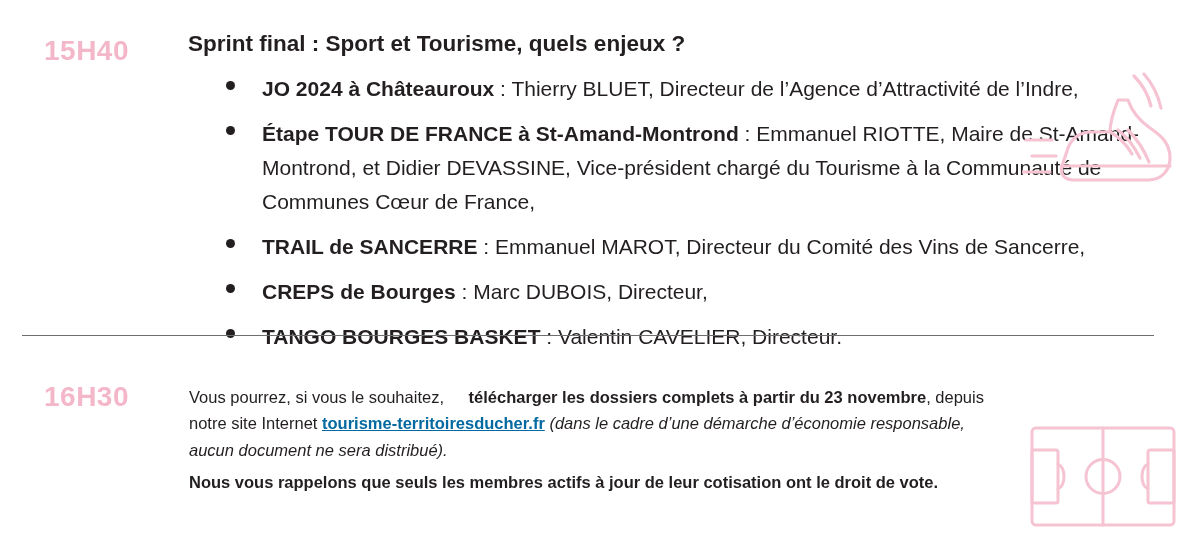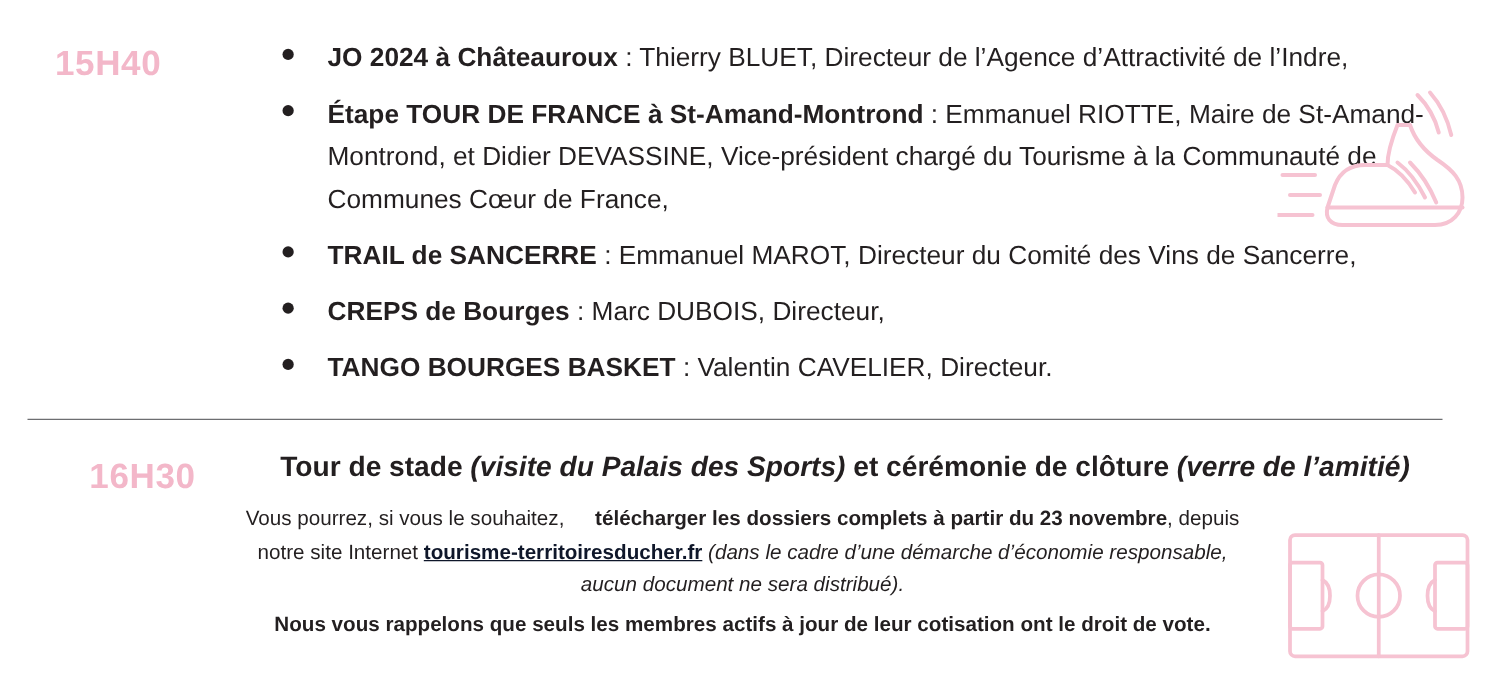--- a/index.html
+++ b/index.html
@@ -21,21 +21,21 @@
     height: 545px;
   }
 
   
   .session {
     position: absolute;
     display: flex;
     align-items: flex-start;
   }
   #session-1 { top: 30px; left: 44px; width: 1120px; }
-  #session-2 { top: 360px; left: 44px; width: 1120px; text-align: center; }
+  #session-2 { top: 376px; left: 44px; width: 1120px; }
 
   .time {
     width: 140px;
     flex: 0 0 140px;
     color: #f3b7c9;
     font-weight: bold;
     font-size: 28px;
     letter-spacing: 0.5px;
     line-height: 1.1;
     padding-top: 6px;
@@ -91,21 +91,21 @@
   }
   .para {
     font-size: 16.5px;
     line-height: 1.6;
     margin: 0;
     color: #231f20;
   }
   .para .b { font-weight: bold; margin-left: 20px; }
   .para .i { font-style: italic; }
   .para a.link {
-    color: #0f172a;
+    color: #0369a1;
     font-weight: bold;
   }
   .para.closing {
     font-weight: bold;
     margin-top: 6px;
   }
 
   
   .divider {
     position: absolute;
@@ -133,20 +133,21 @@
   }
 </style>
 </head>
 <body>
 
 <div class="page">
 
   <div class="session" id="session-1">
     <div class="time">15H40</div>
     <div class="body-col">
+      <div class="session-title">Sprint final : Sport et Tourisme, quels enjeux ?</div>
       <ul class="speakers">
         <li>
           <span class="dot"></span>
           <span class="lead">JO 2024 à Châteauroux</span><span> : Thierry BLUET, Directeur de l’Agence d’Attractivité de l’Indre,</span>
         </li>
         <li>
           <span class="dot"></span>
           <span class="lead">Étape TOUR DE FRANCE à St-Amand-Montrond</span><span> : Emmanuel RIOTTE, Maire de St-Amand-Montrond, et Didier DEVASSINE, Vice-président chargé du Tourisme à la Communauté de Communes Cœur de France,</span>
         </li>
         <li>
@@ -178,21 +179,20 @@
       <path d="M10 86 L34 86"></path>
       <path d="M0 102 L28 102"></path>
     </svg>
   </div>
 
   <div class="divider"></div>
 
   <div class="session" id="session-2">
     <div class="time">16H30</div>
     <div class="body-col">
-      <div class="session-title"><span>Tour de stade </span><span class="it">(visite du Palais des Sports)</span><span> et cérémonie de clôture </span><span class="it">(verre de l’amitié)</span></div>
 
       <div class="para-block">
         <p class="para"><span>Vous pourrez, si vous le souhaitez, </span><span class="b">télécharger les dossiers complets à partir du 23 novembre</span><span>, depuis notre site Internet </span><a class="link" href="#">tourisme-territoiresducher.fr</a><span class="i"> (dans le cadre d’une démarche d’économie responsable, aucun document ne sera distribué).</span></p>
         <p class="para closing">Nous vous rappelons que seuls les membres actifs à jour de leur cotisation ont le droit de vote.</p>
       </div>
     </div>
   </div>
 
   <div class="icon-pitch">
     <svg viewBox="0 0 150 105" width="150" height="105" fill="none" stroke="#f6c3d2" stroke-width="3" stroke-linecap="round" stroke-linejoin="round">

